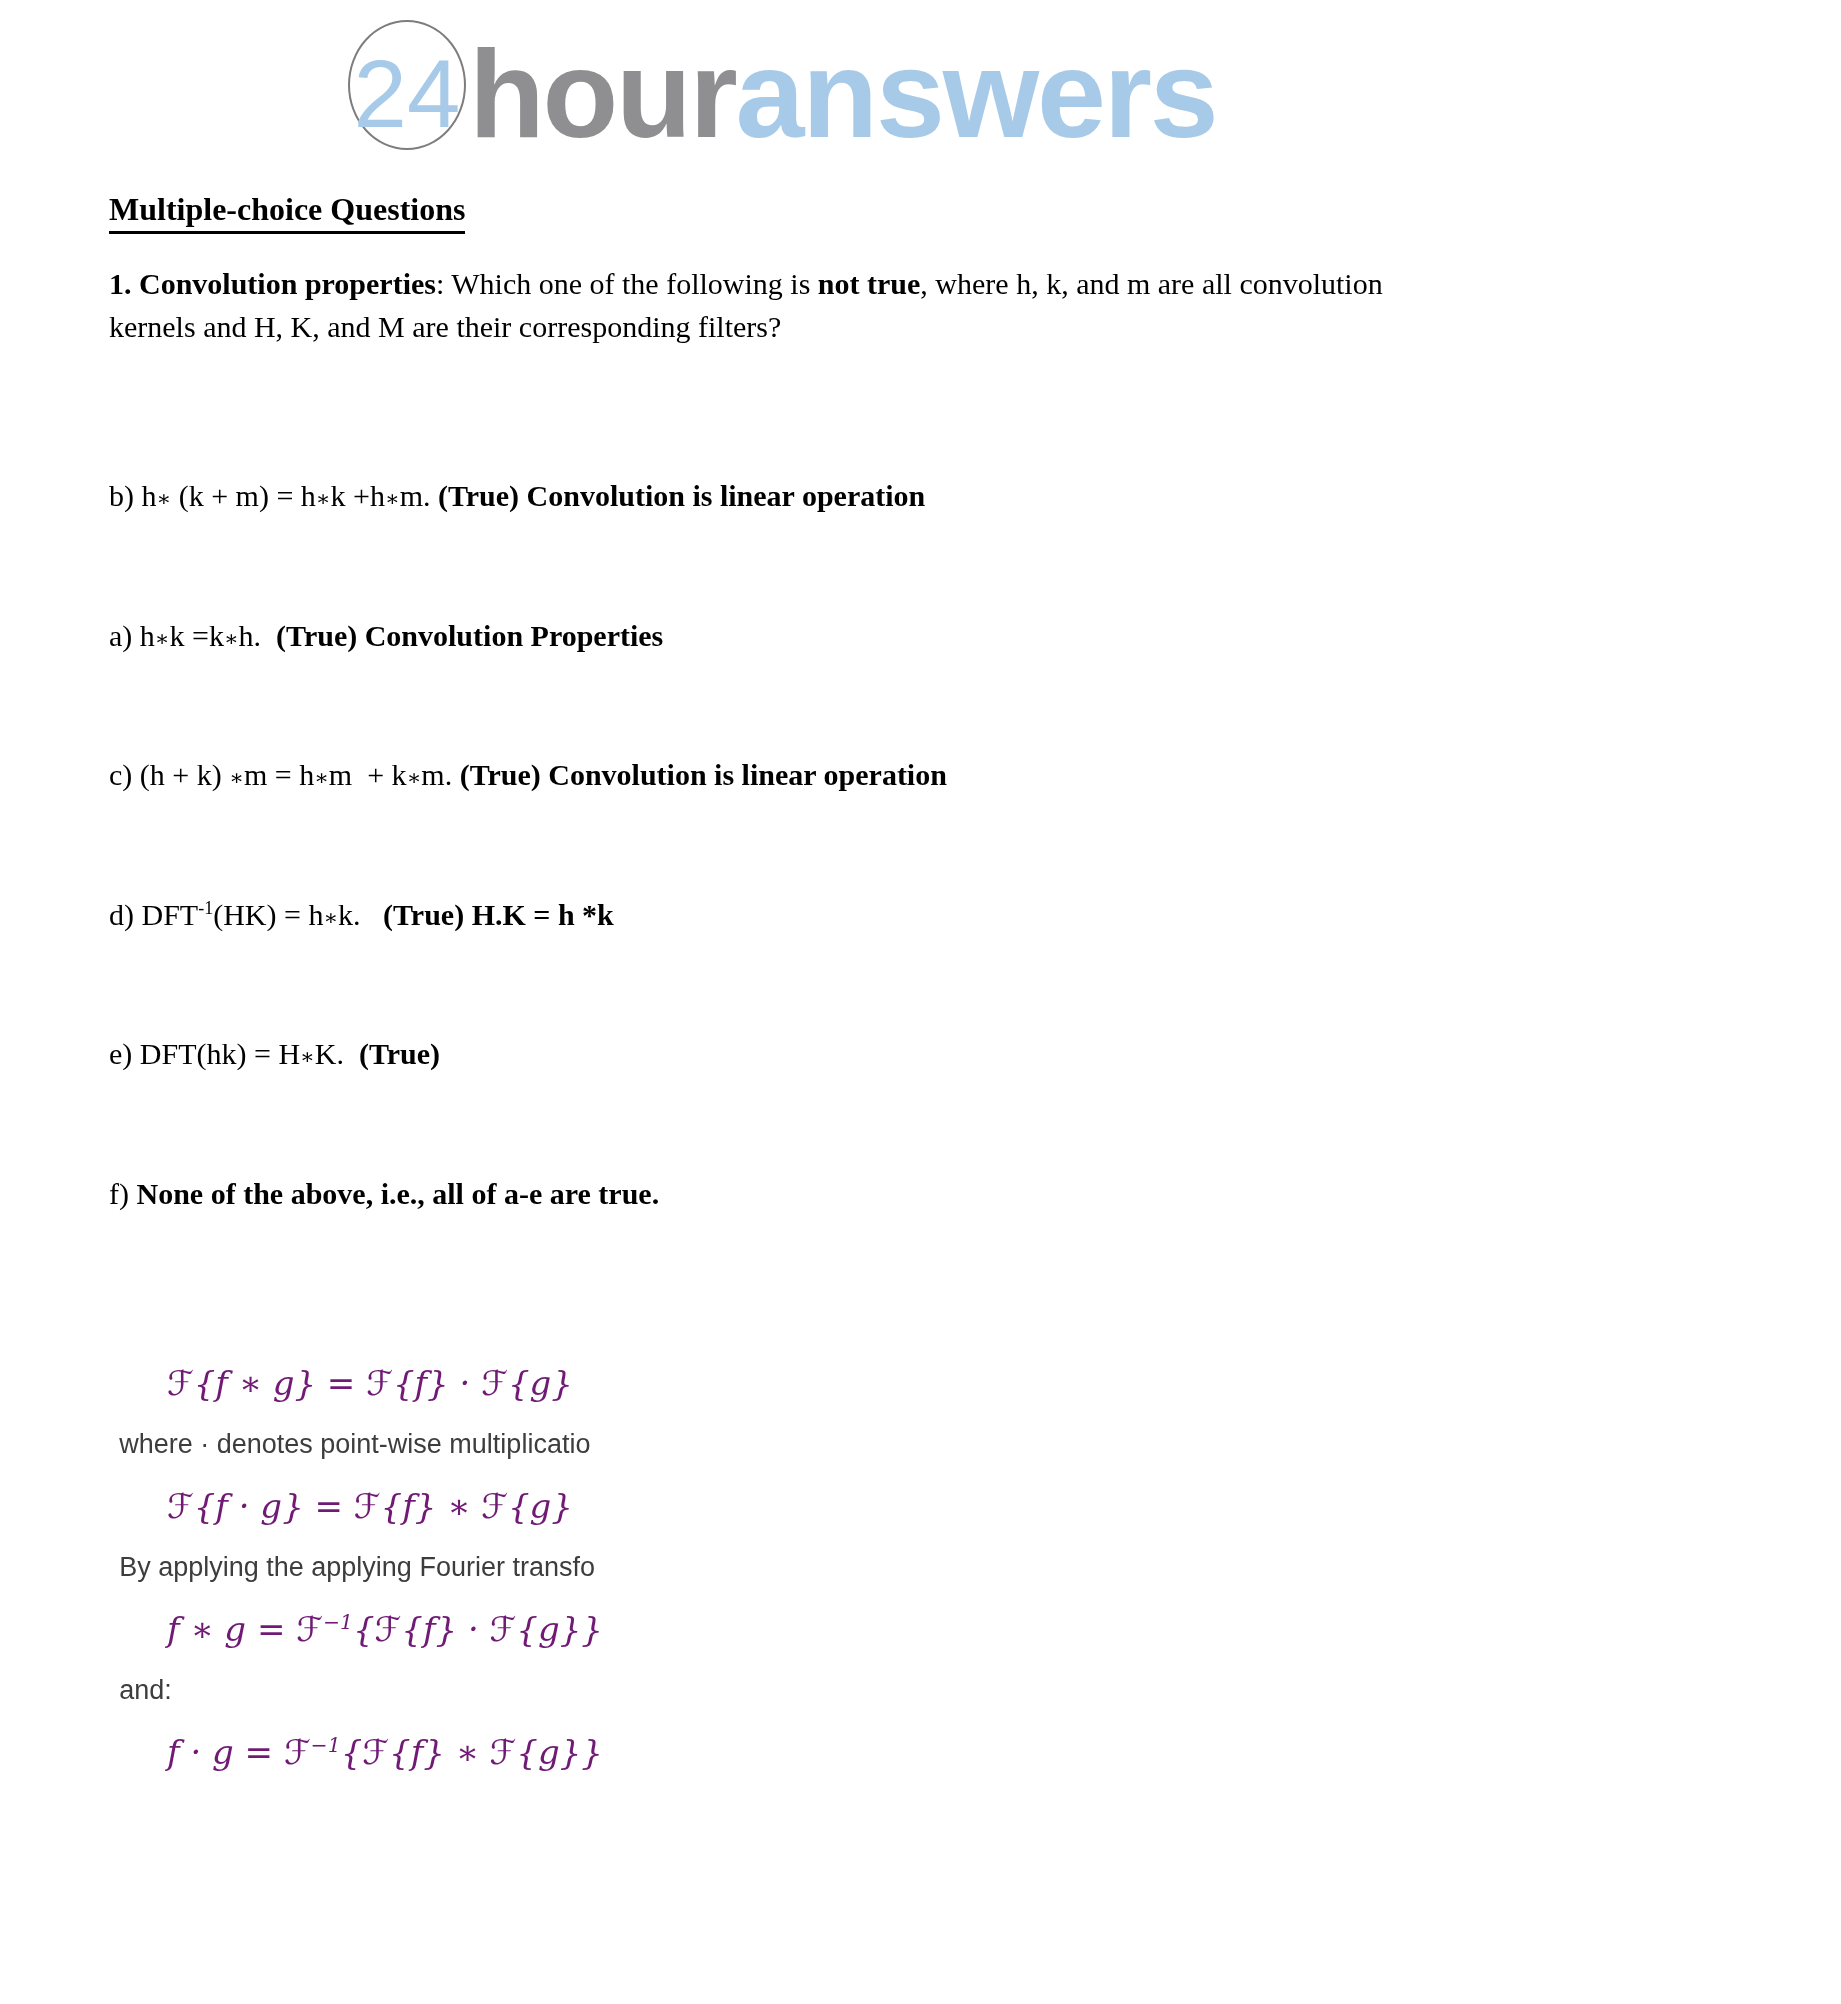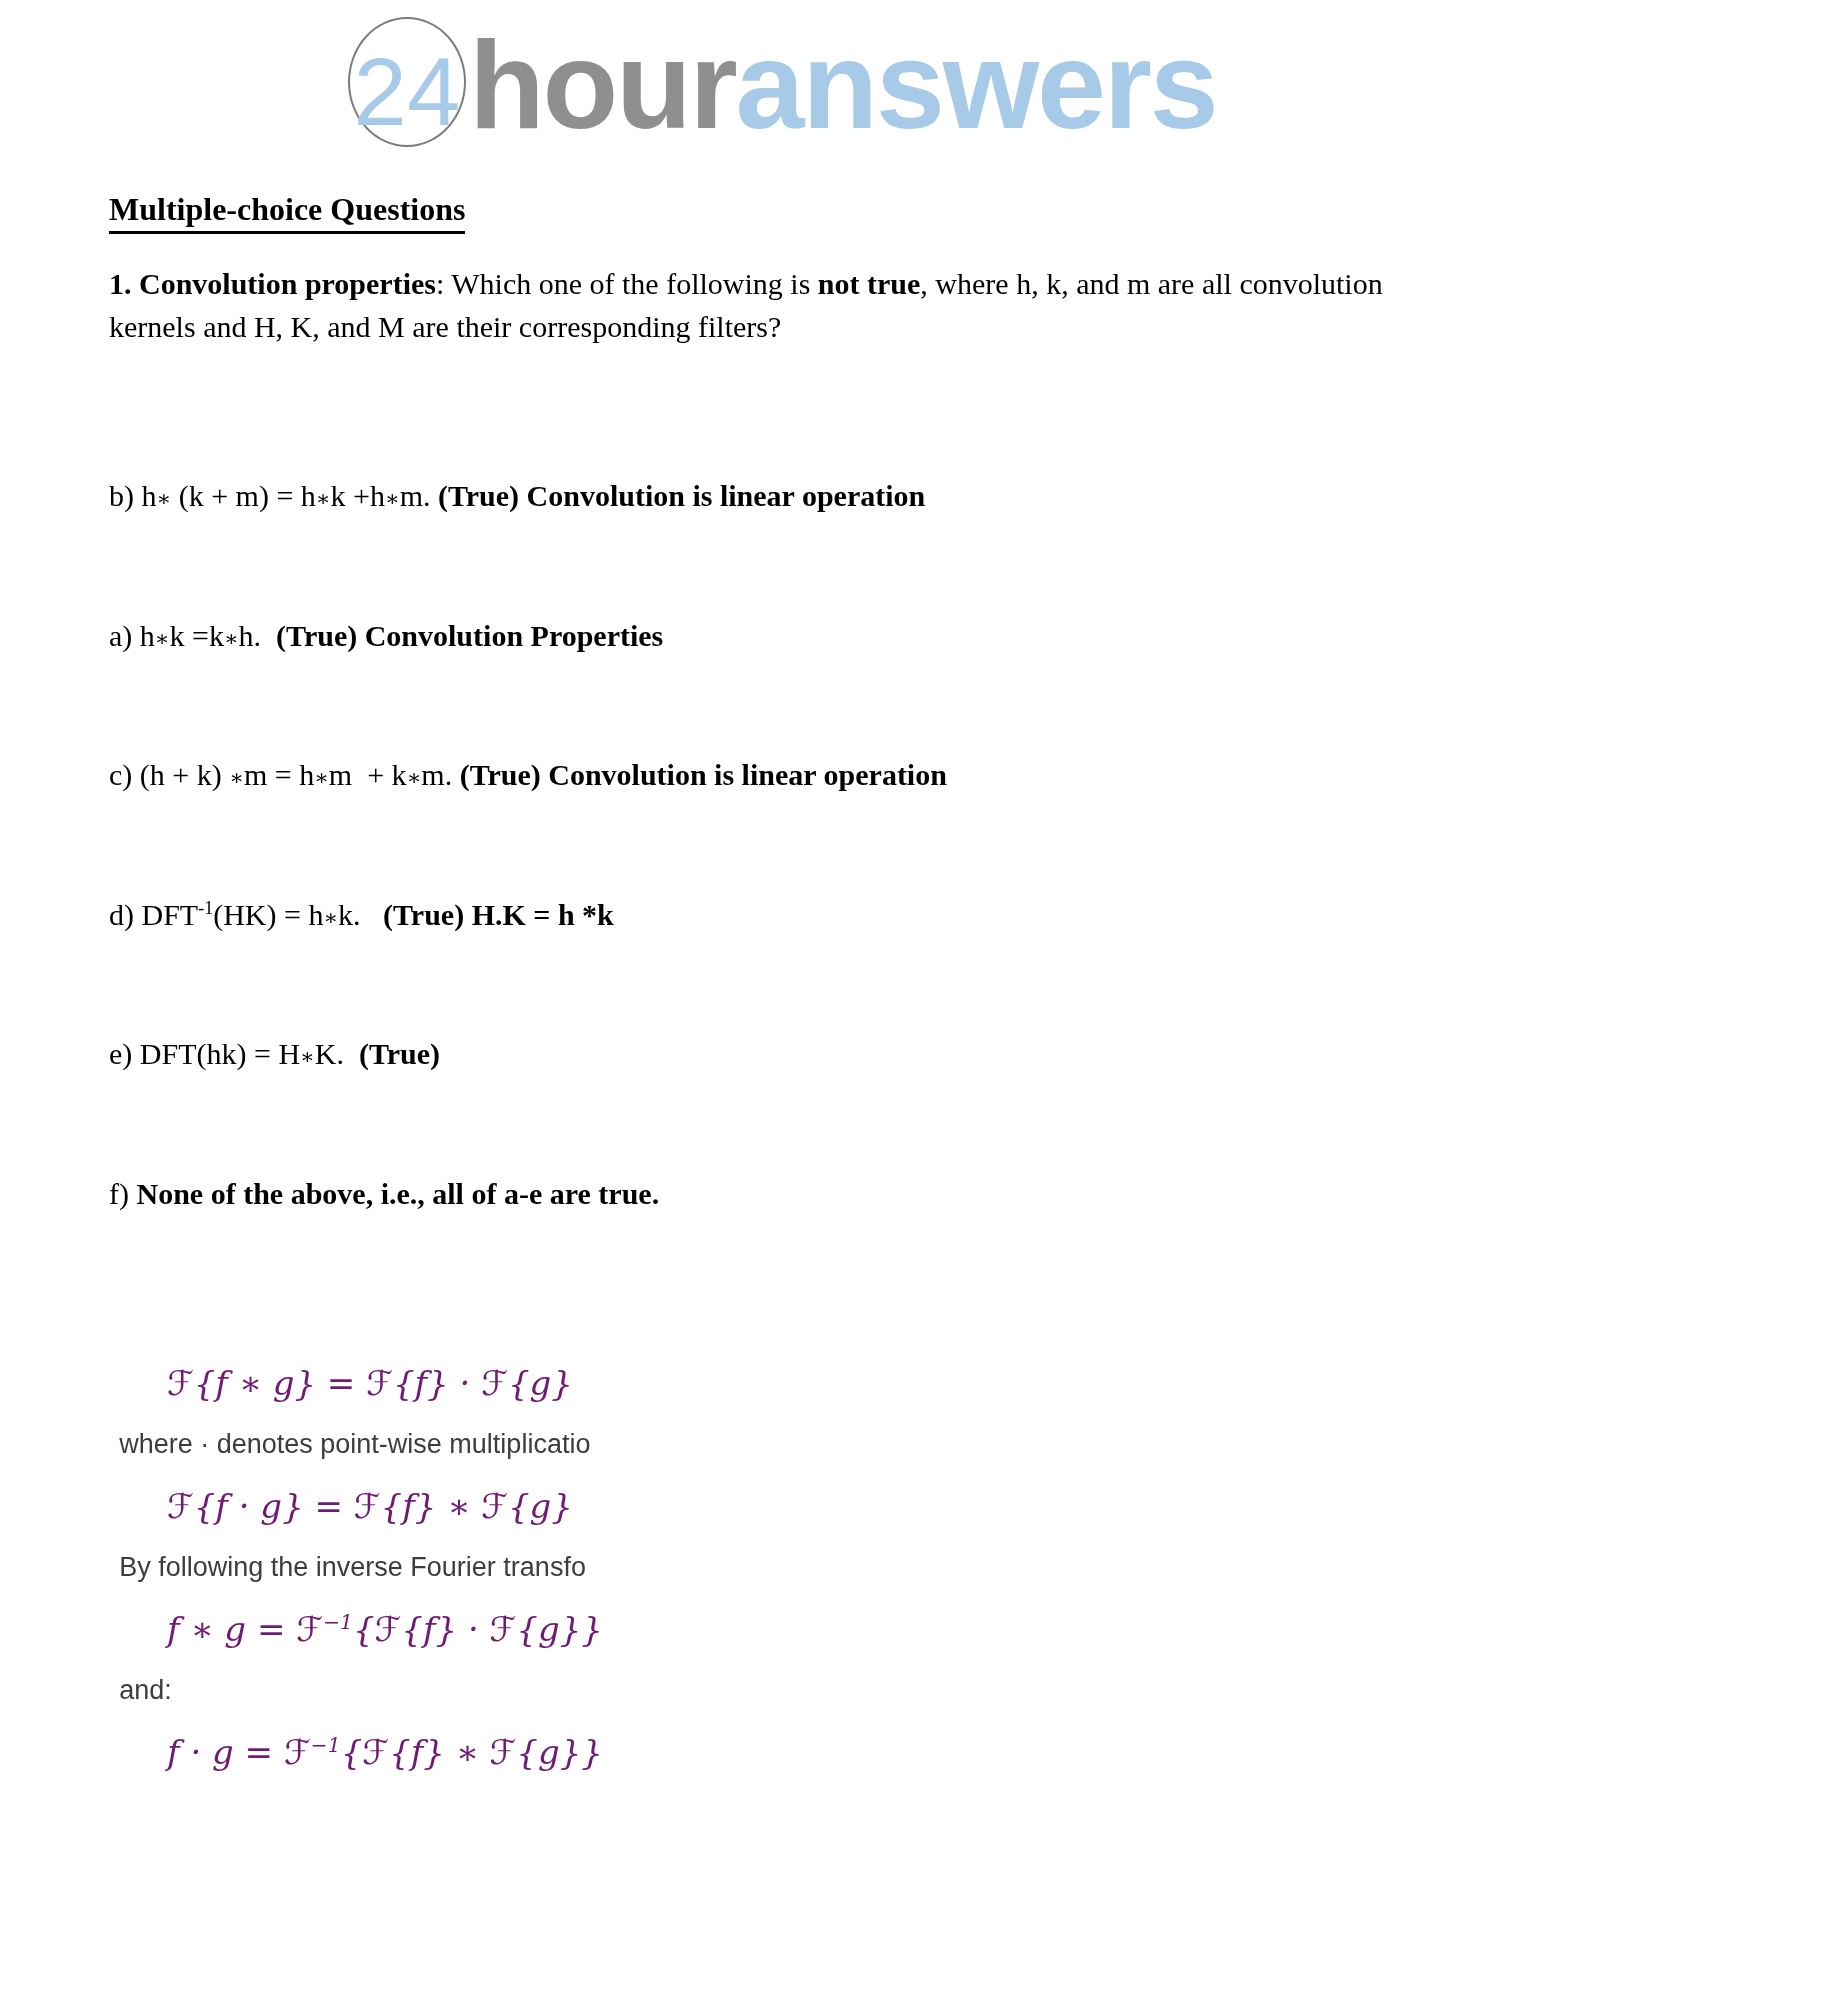--- a/index.html
+++ b/index.html
@@ -5,21 +5,21 @@
   html,body{margin:0;padding:0;}
   body{
     width:1842px;height:2005px;background:#ffffff;
     font-family:"Liberation Serif","DejaVu Serif",serif;
     color:#000;
   }
   .page{padding:0 117px 0 109px;}
 
   
   .logo-header{position:relative;height:150px;}
-  .logo-row{position:absolute;left:239px;top:0;display:flex;align-items:flex-end;}
+  .logo-row{position:absolute;left:239px;top:9px;display:flex;align-items:center;}
   .logo-ellipse{
     width:118px;height:130px;margin-top:4.4px;
     border:2.2px solid #7d7d7d;border-radius:50%;
     display:flex;align-items:center;justify-content:center;
     background:#fff;box-sizing:border-box;flex:0 0 auto;
   }
   .logo-24{
     font-family:"Liberation Sans","DejaVu Sans",sans-serif;
     font-size:96px;line-height:1;margin-top:19px;
   }
@@ -85,21 +85,21 @@
     <div class="opt"><span>c) (h + k) </span><span class="sg-ast">∗</span><span>m = h</span><span class="sg-ast">∗</span><span>m  + k</span><span class="sg-ast">∗</span><span>m. </span><span class="sg-b">(True) Convolution is linear operation</span></div>
     <div class="opt"><span>d) DFT</span><span class="sg-sup">-1</span><span>(HK) = h</span><span class="sg-ast">∗</span><span>k.   </span><span class="sg-b">(True) H.K = h *k</span></div>
     <div class="opt"><span>e) DFT(hk) = H</span><span class="sg-ast">∗</span><span>K.  </span><span class="sg-b">(True)</span></div>
     <div class="opt"><span>f) </span><span class="sg-b">None of the above, i.e., all of a-e are true.</span></div>
   </div>
 
   <div class="mathblock">
     <div class="formula"><span>ℱ{f ∗ g} = ℱ{f} · ℱ{g}</span></div>
     <div class="mathnote">where · denotes point-wise multiplicatio</div>
     <div class="formula"><span>ℱ{f · g} = ℱ{f} ∗ ℱ{g}</span></div>
-    <div class="mathnote">By following the inverse Fourier transfo</div>
+    <div class="mathnote">By applying the applying Fourier transfo</div>
     <div class="formula"><span>f ∗ g = ℱ</span><span class="sg-sup">−1</span><span>{ℱ{f} · ℱ{g}}</span></div>
     <div class="mathnote">and:</div>
     <div class="formula"><span>f · g = ℱ</span><span class="sg-sup">−1</span><span>{ℱ{f} ∗ ℱ{g}}</span></div>
   </div>
 
   <div class="body q2block">
     
     
     
   </div>

